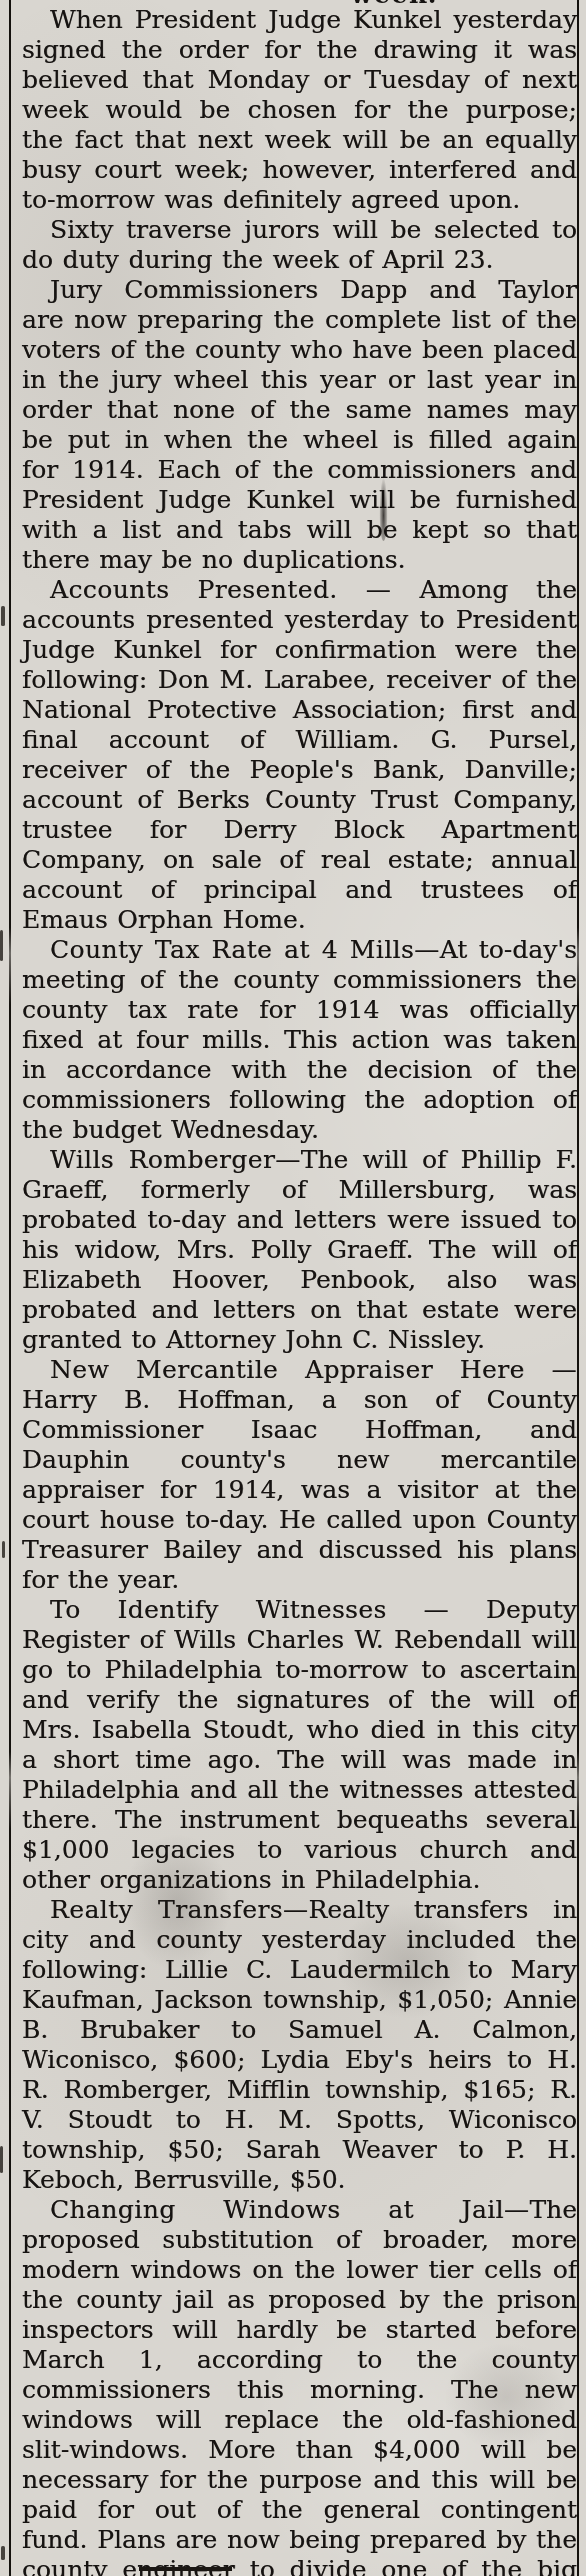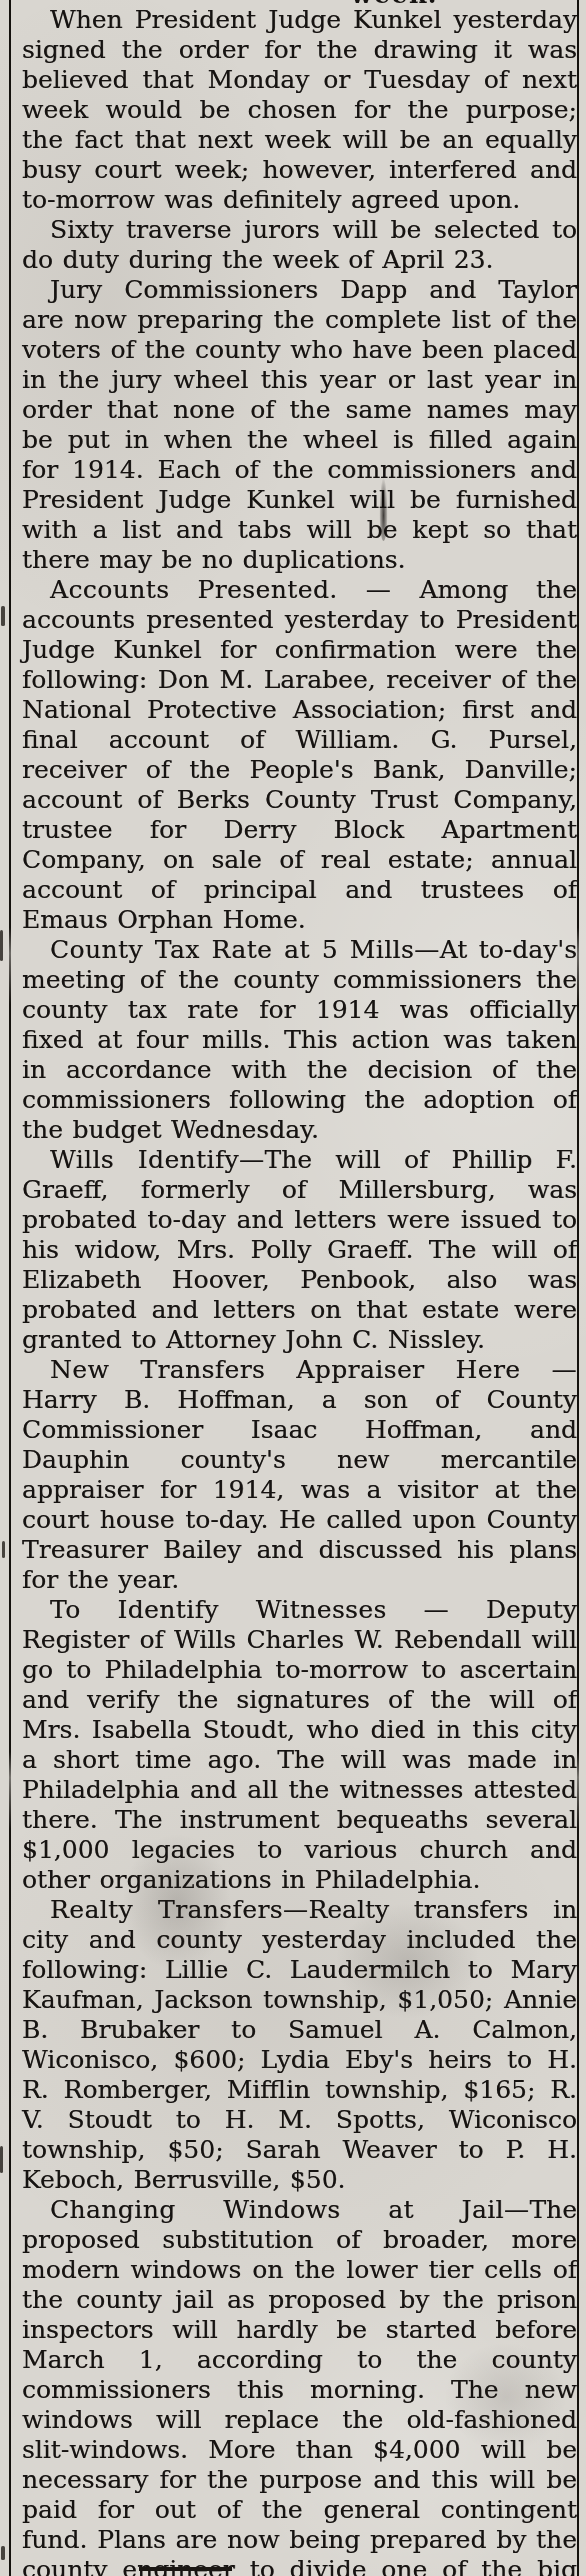--- a/index.html
+++ b/index.html
@@ -77,23 +77,23 @@
 
   <div class="top-fragment">
     <span>week.</span>
   </div>
 
   <div class="col-text">
       <p>When President Judge Kunkel yesterday signed the order for the drawing it was believed that Monday or Tuesday of next week would be chosen for the purpose; the fact that next week will be an equally busy court week; however, interfered and to-morrow was definitely agreed upon.</p>
       <p>Sixty traverse jurors will be selected to do duty during the week of April 23.</p>
       <p>Jury Commissioners Dapp and Taylor are now preparing the complete list of the voters of the county who have been placed in the jury wheel this year or last year in order that none of the same names may be put in when the wheel is filled again for 1914. Each of the commissioners and President Judge Kunkel will be furnished with a list and tabs will be kept so that there may be no duplications.</p>
       <p><span class="heading">Accounts Presented.</span><span class="heading"> — </span>Among the accounts presented yesterday to President Judge Kunkel for confirmation were the following: Don M. Larabee, receiver of the National Protective Association; first and final account of William. G. Pursel, receiver of the People's Bank, Danville; account of Berks County Trust Company, trustee for Derry Block Apartment Company, on sale of real estate; annual account of principal and trustees of Emaus Orphan Home.</p>
-      <p><span class="heading">County Tax Rate at 5 Mills</span><span class="heading">—</span>At to-day's meeting of the county commissioners the county tax rate for 1914 was officially fixed at four mills. This action was taken in accordance with the decision of the commissioners following the adoption of the budget Wednesday.</p>
-      <p><span class="heading">Wills Identify</span><span class="heading">—</span>The will of Phillip F. Graeff, formerly of Millersburg, was probated to-day and letters were issued to his widow, Mrs. Polly Graeff. The will of Elizabeth Hoover, Penbook, also was probated and letters on that estate were granted to Attorney John C. Nissley.</p>
-      <p><span class="heading">New Transfers Appraiser Here</span><span class="heading"> — </span>Harry B. Hoffman, a son of County Commissioner Isaac Hoffman, and Dauphin county's new mercantile appraiser for 1914, was a visitor at the court house to-day. He called upon County Treasurer Bailey and discussed his plans for the year.</p>
+      <p><span class="heading">County Tax Rate at 4 Mills</span><span class="heading">—</span>At to-day's meeting of the county commissioners the county tax rate for 1914 was officially fixed at four mills. This action was taken in accordance with the decision of the commissioners following the adoption of the budget Wednesday.</p>
+      <p><span class="heading">Wills Romberger</span><span class="heading">—</span>The will of Phillip F. Graeff, formerly of Millersburg, was probated to-day and letters were issued to his widow, Mrs. Polly Graeff. The will of Elizabeth Hoover, Penbook, also was probated and letters on that estate were granted to Attorney John C. Nissley.</p>
+      <p><span class="heading">New Mercantile Appraiser Here</span><span class="heading"> — </span>Harry B. Hoffman, a son of County Commissioner Isaac Hoffman, and Dauphin county's new mercantile appraiser for 1914, was a visitor at the court house to-day. He called upon County Treasurer Bailey and discussed his plans for the year.</p>
       <p><span class="heading">To Identify Witnesses</span><span class="heading"> — </span>Deputy Register of Wills Charles W. Rebendall will go to Philadelphia to-morrow to ascertain and verify the signatures of the will of Mrs. Isabella Stoudt, who died in this city a short time ago. The will was made in Philadelphia and all the witnesses attested there. The instrument bequeaths several $1,000 legacies to various church and other organizations in Philadelphia.</p>
       <p><span class="heading">Realty Transfers</span><span class="heading">—</span>Realty transfers in city and county yesterday included the following: Lillie C. Laudermilch to Mary Kaufman, Jackson township, $1,050; Annie B. Brubaker to Samuel A. Calmon, Wiconisco, $600; Lydia Eby's heirs to H. R. Romberger, Mifflin township, $165; R. V. Stoudt to H. M. Spotts, Wiconisco township, $50; Sarah Weaver to P. H. Keboch, Berrusville, $50.</p>
       <p><span class="heading">Changing Windows at Jail</span><span class="heading">—</span>The proposed substitution of broader, more modern windows on the lower tier cells of the county jail as proposed by the prison inspectors will hardly be started before March 1, according to the county commissioners this morning. The new windows will replace the old-fashioned slit-windows. More than $4,000 will be necessary for the purpose and this will be paid for out of the general contingent fund. Plans are now being prepared by the county engineer to divide one of the big hospital cells in the prison into a number of smaller cells to provide additional accommodation in the women's ward.</p>
     </div>
 
   <div class="smudge smudge-streak"></div>
   <div class="smudge smudge-blot1"></div>
   <div class="smudge smudge-blot2"></div>
   <div class="smudge smudge-blot3"></div>
 

